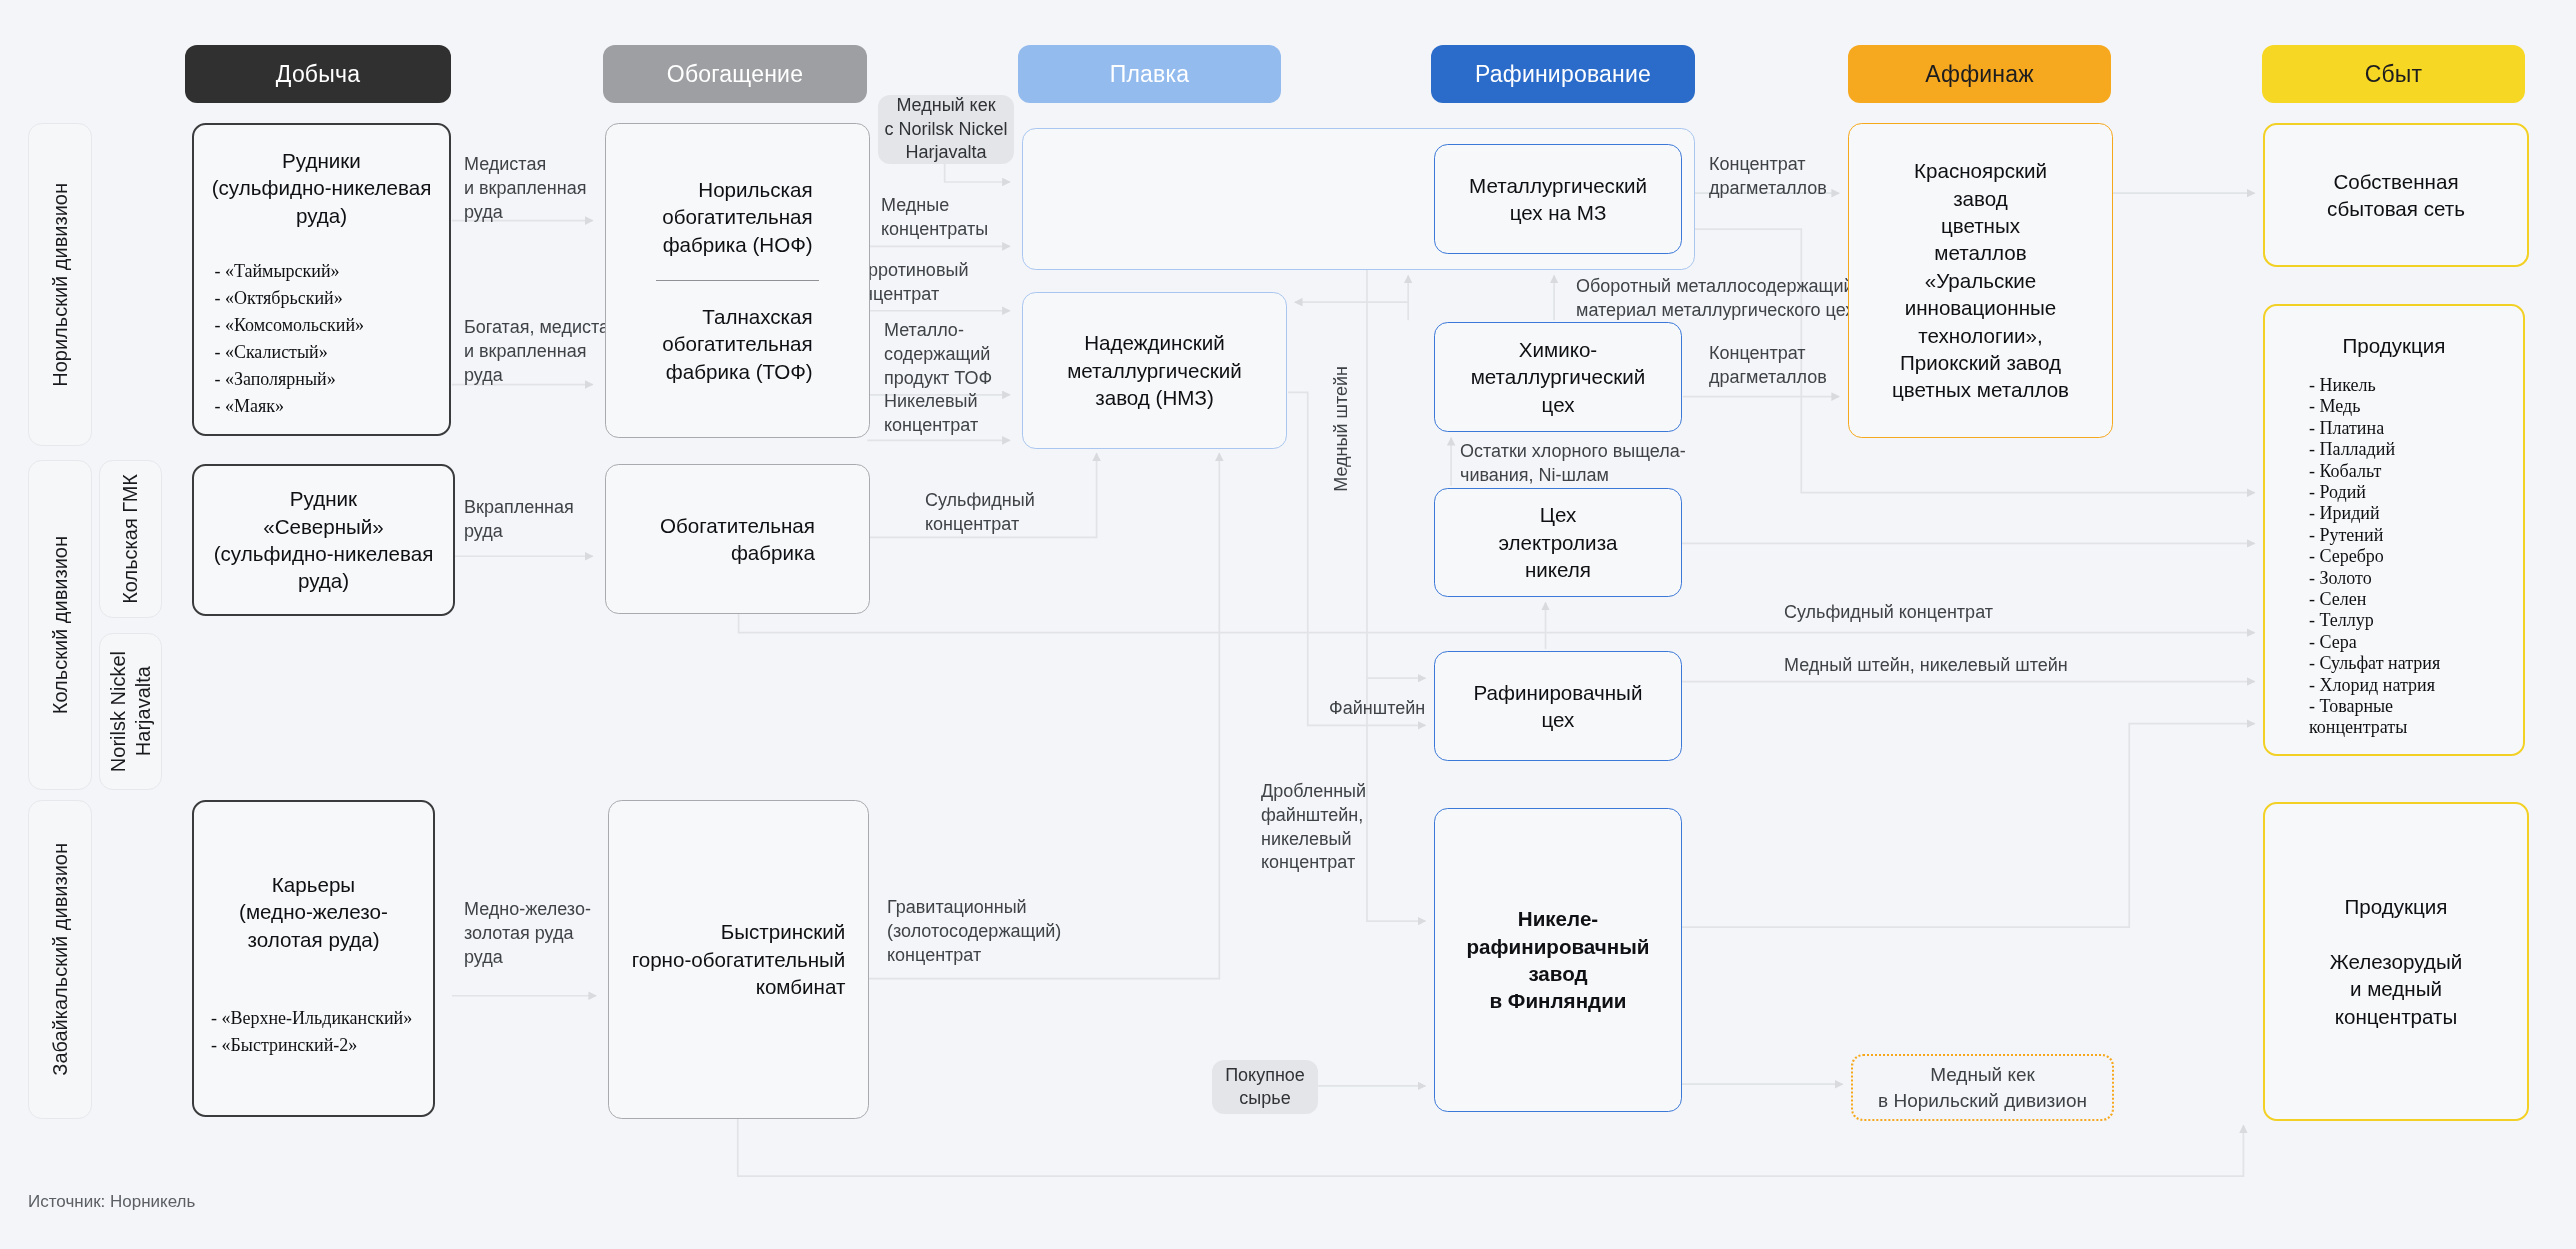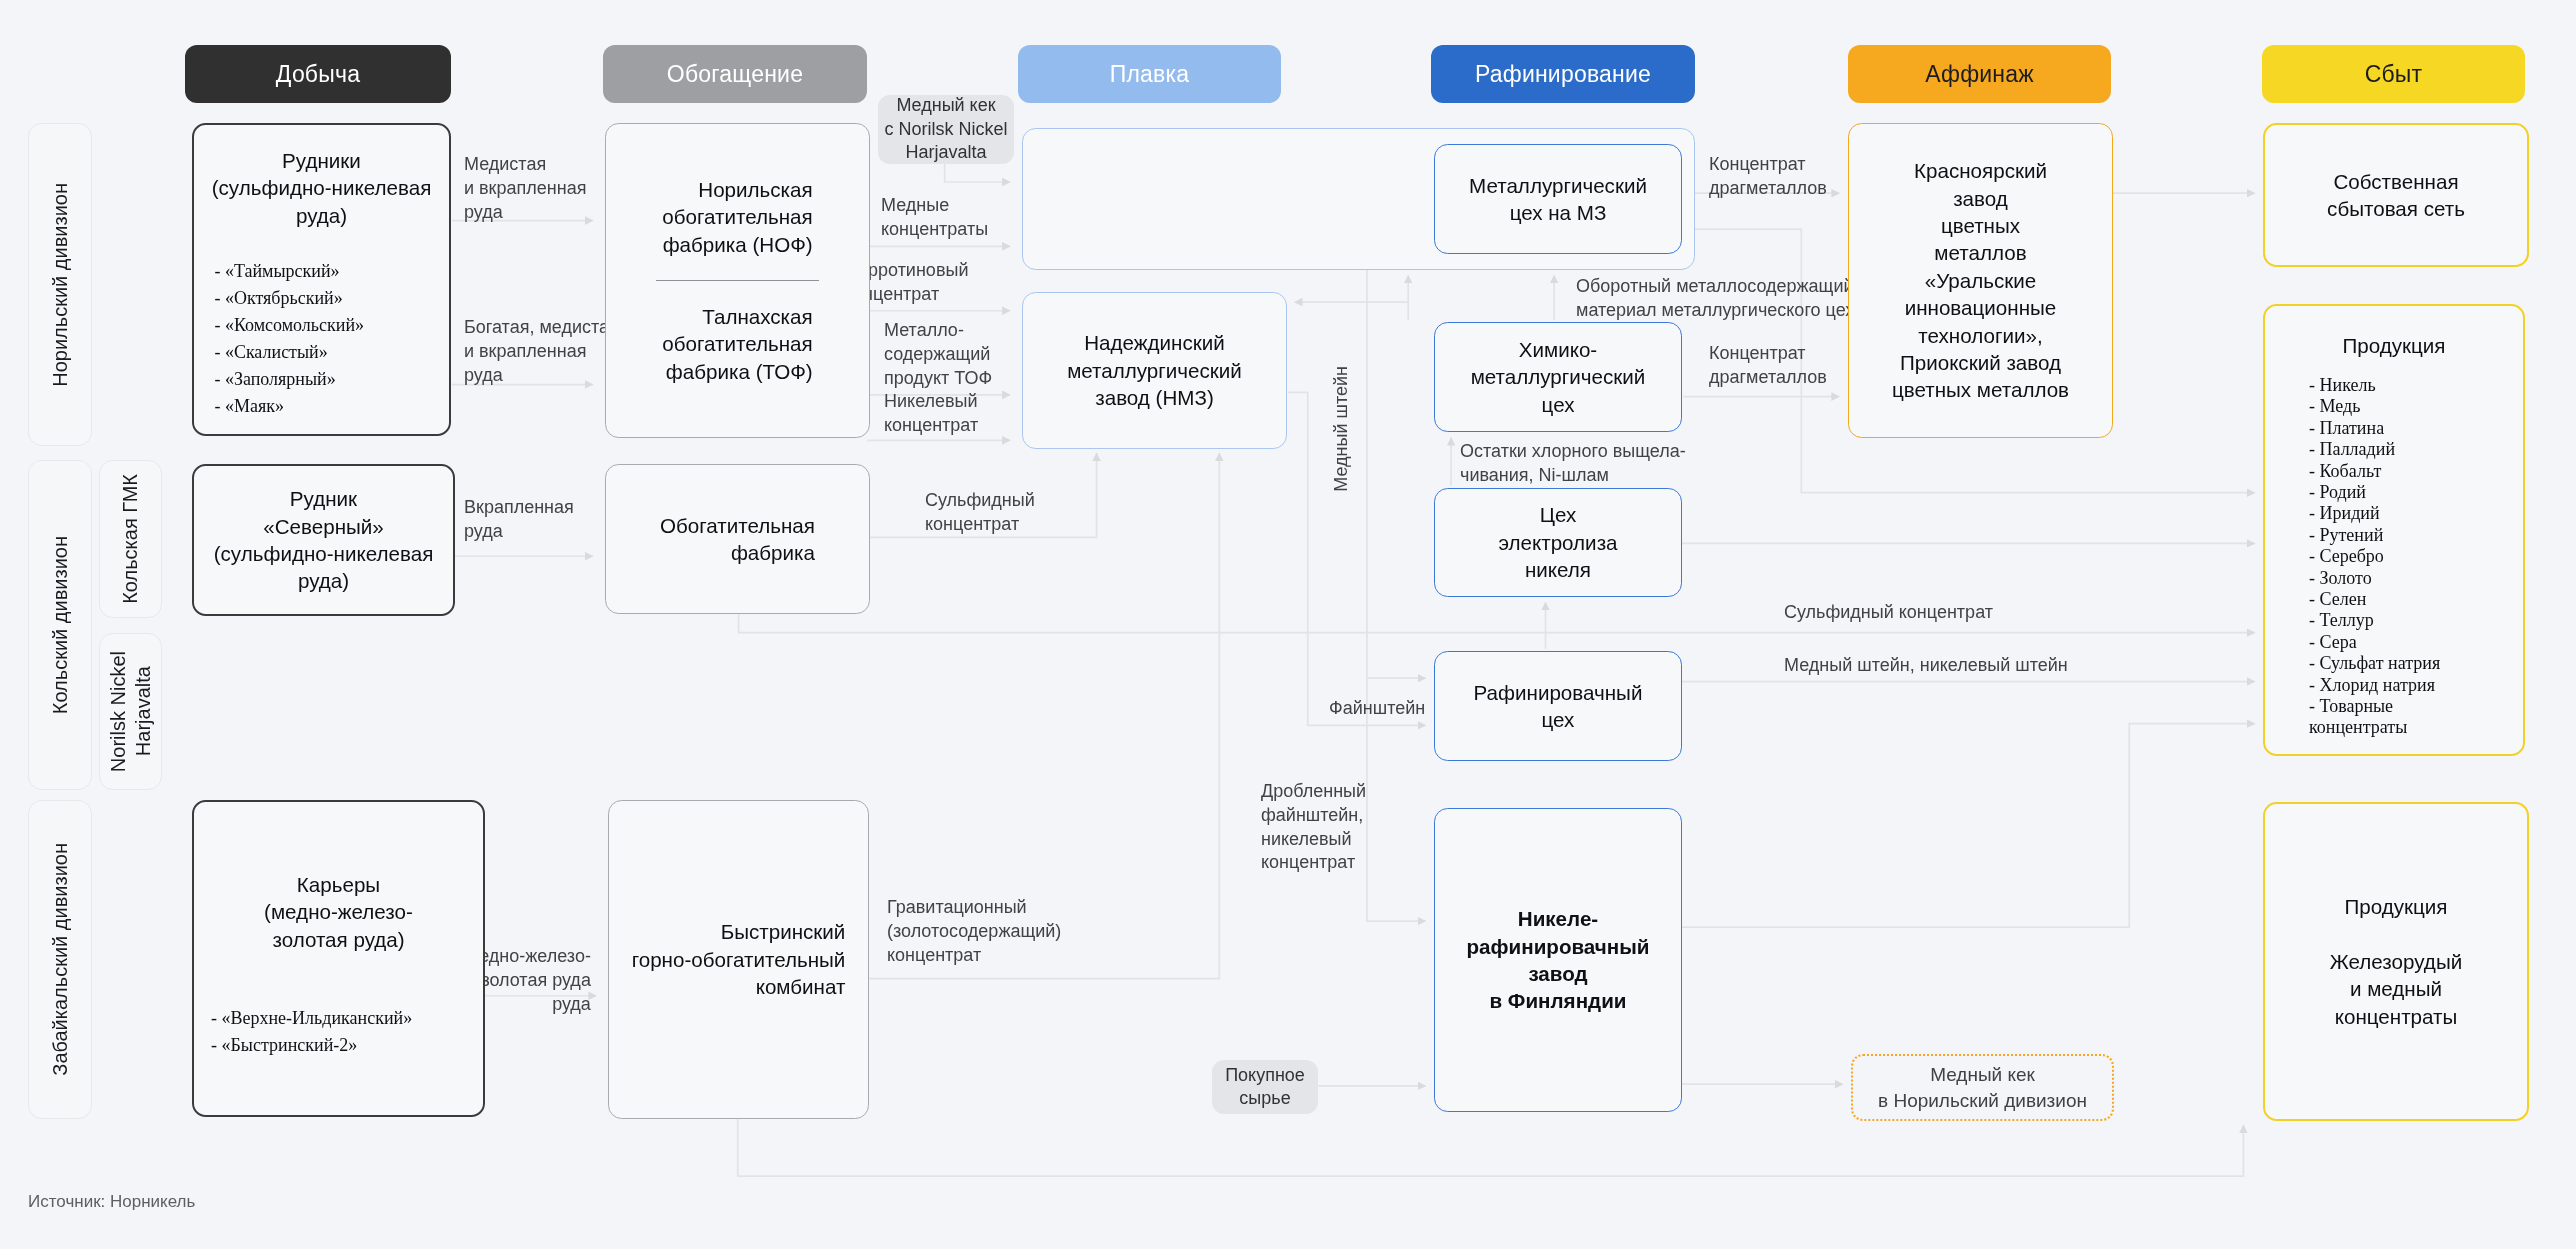--- a/index.html
+++ b/index.html
@@ -185,21 +185,21 @@
   </div>
 
   <div class="box b-dark" style="left:192px;top:464px;width:259px;height:148px;">Рудник
 «Северный»
 (сульфидно-никелевая
 руда)</div>
 
   <div class="box b-gray" style="left:605px;top:464px;width:263px;height:148px;">Обогатительная
 фабрика</div>
 
-  <div class="box b-dark listbox" style="left:192px;top:800px;width:293px;height:317px;padding:69px 17px 17px;box-sizing:border-box;">
+  <div class="box b-dark listbox" style="left:192px;top:800px;width:243px;height:317px;padding:69px 17px 17px;box-sizing:border-box;">
     <div class="bx-title">Карьеры
 (медно-железо-
 золотая руда)</div>
     <div class="bx-items" style="align-self:flex-start;margin-top:52px;margin-left:0;">- «Верхне-Ильдиканский»
 - «Быстринский-2»</div>
   </div>
 
   <div class="box b-gray" style="left:608px;top:800px;width:259px;height:317px;">Быстринский
 горно-обогатительный
 комбинат</div>
@@ -217,21 +217,21 @@
 сырье</div>
 
   <div class="flow-label" style="left:464px;top:153px;">Медистая
 и вкрапленная
 руда</div>
   <div class="flow-label" style="left:464px;top:316px;">Богатая, медистая
 и вкрапленная
 руда</div>
   <div class="flow-label" style="left:464px;top:496px;">Вкрапленная
 руда</div>
-  <div class="flow-label" style="left:464px;top:945px;text-align:right;">Медно-железо-
+  <div class="flow-label" style="left:464px;top:898px;">Медно-железо-
 золотая руда
 руда</div>
   <div class="flow-label" style="left:881px;top:194px;">Медные
 концентраты</div>
   <div class="flow-label" style="left:845px;top:259px;">Пирротиновый
 концентрат</div>
   <div class="flow-label" style="left:884px;top:319px;">Металло-
 содержащий
 продукт ТОФ</div>
   <div class="flow-label" style="left:884px;top:390px;">Никелевый

